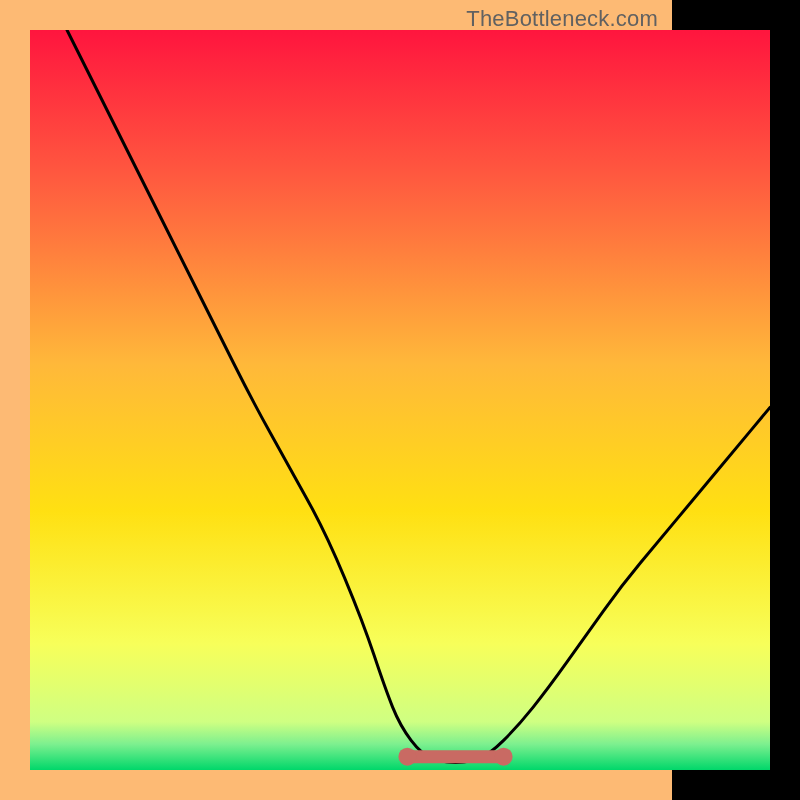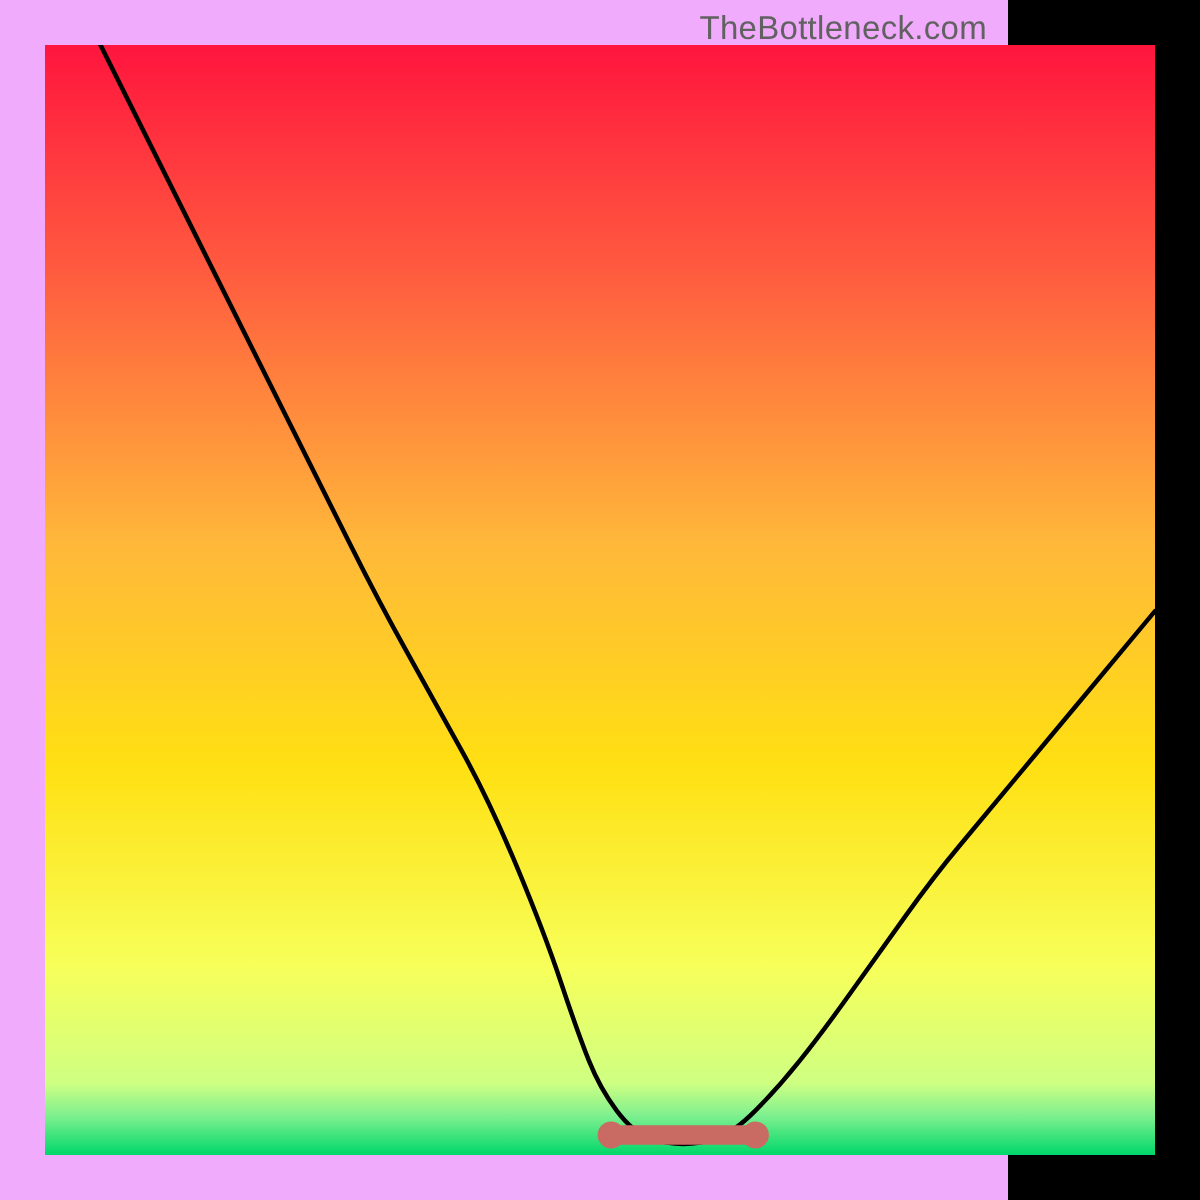--- a/index.html
+++ b/index.html
@@ -8,21 +8,21 @@
     width: 800px;
     height: 800px;
     background: #000;
     font-family: Arial, Helvetica, sans-serif;
     overflow: hidden;
   }
   .frame {
     position: relative;
     width: 672px;
     height: 800px;
-    background: #f0abfc;
+    background: #fdba74;
   }
   .watermark {
     position: absolute;
     top: 6px;
     right: 14px;
     color: #616161;
     font-size: 22px;
     font-weight: 500;
     letter-spacing: 0.2px;
     z-index: 5;

